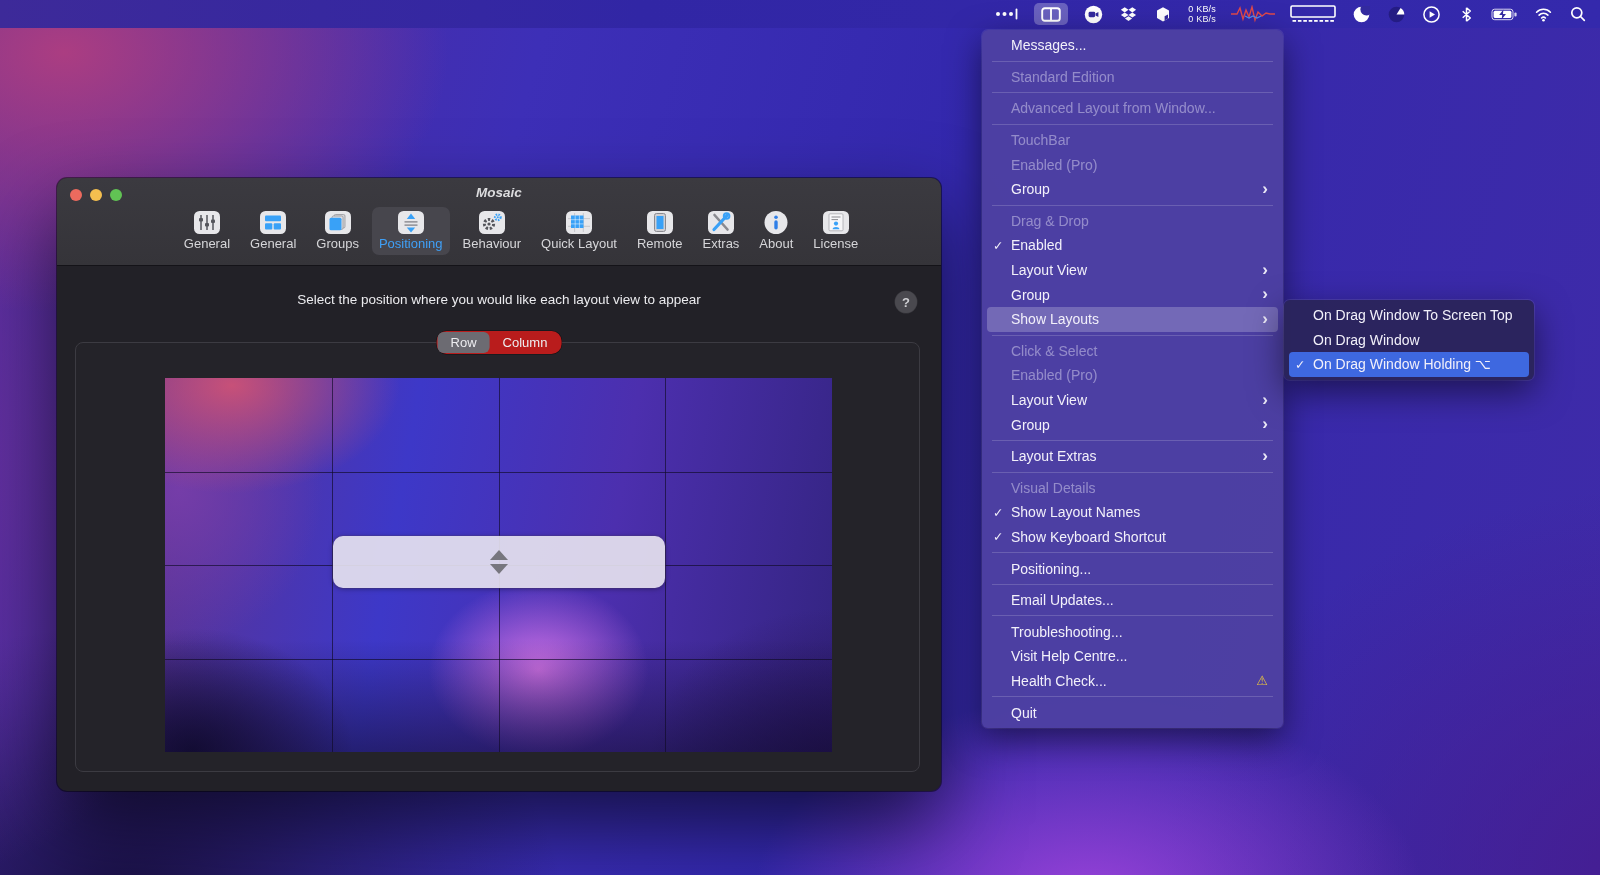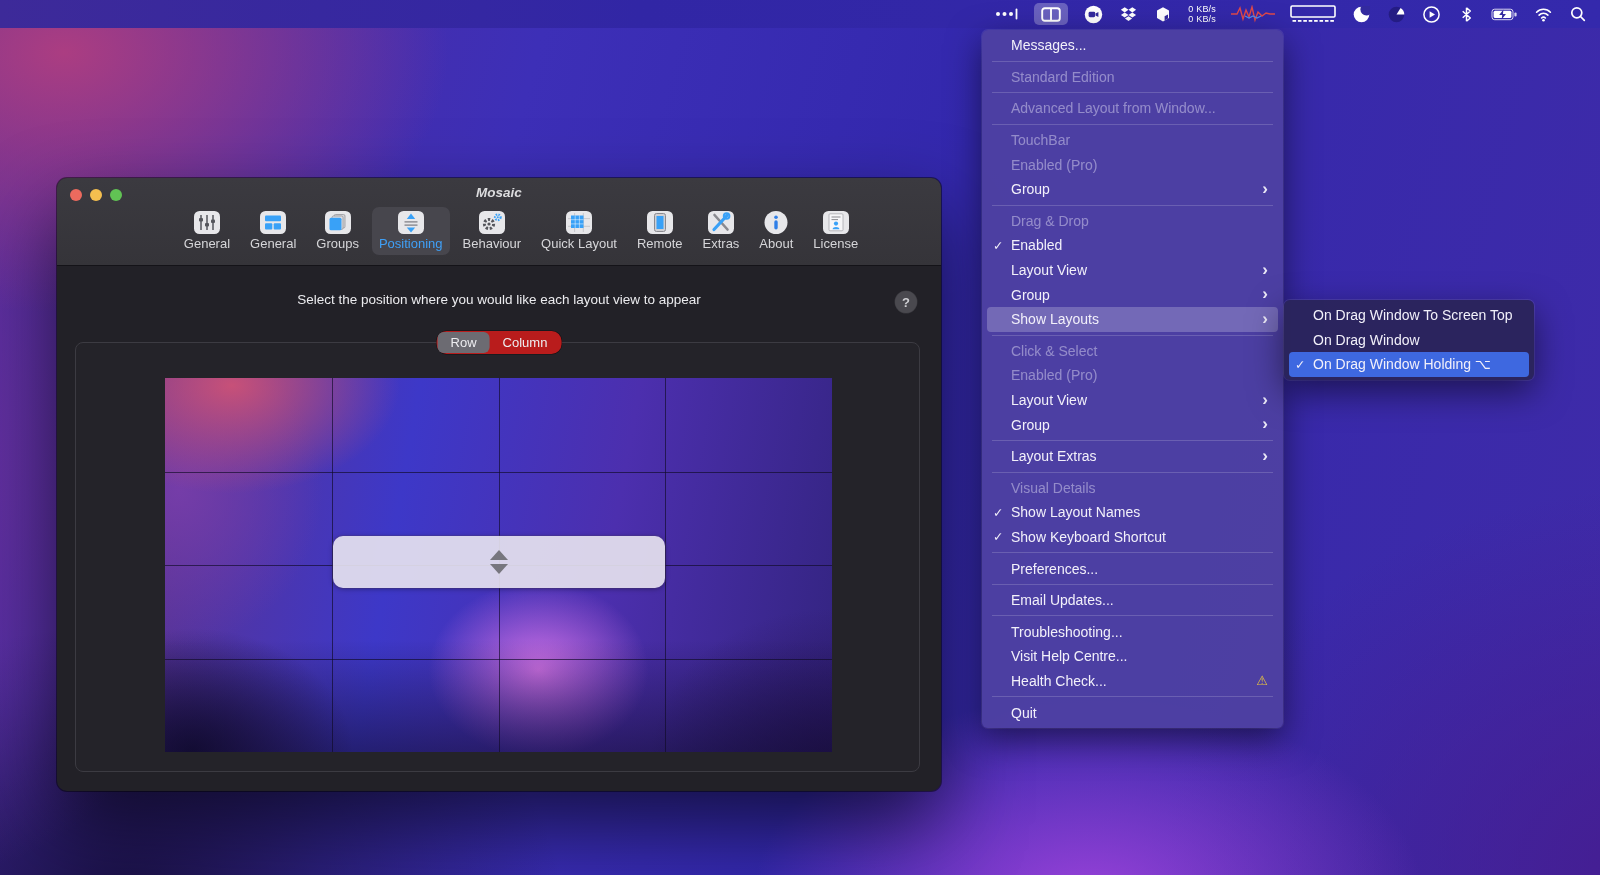--- a/index.html
+++ b/index.html
@@ -455,21 +455,21 @@
         <span class="chk">✓</span>
         <span class="mlabel">Show Layout Names</span>
       </div>
       <div class="mitem">
         <span class="chk">✓</span>
         <span class="mlabel">Show Keyboard Shortcut</span>
       </div>
       <div class="msep"></div>
       <div class="mitem">
         <span class="chk"></span>
-        <span class="mlabel">Preferences...</span>
+        <span class="mlabel">Positioning...</span>
       </div>
       <div class="msep"></div>
       <div class="mitem">
         <span class="chk"></span>
         <span class="mlabel">Email Updates...</span>
       </div>
       <div class="msep"></div>
       <div class="mitem">
         <span class="chk"></span>
         <span class="mlabel">Troubleshooting...</span>

